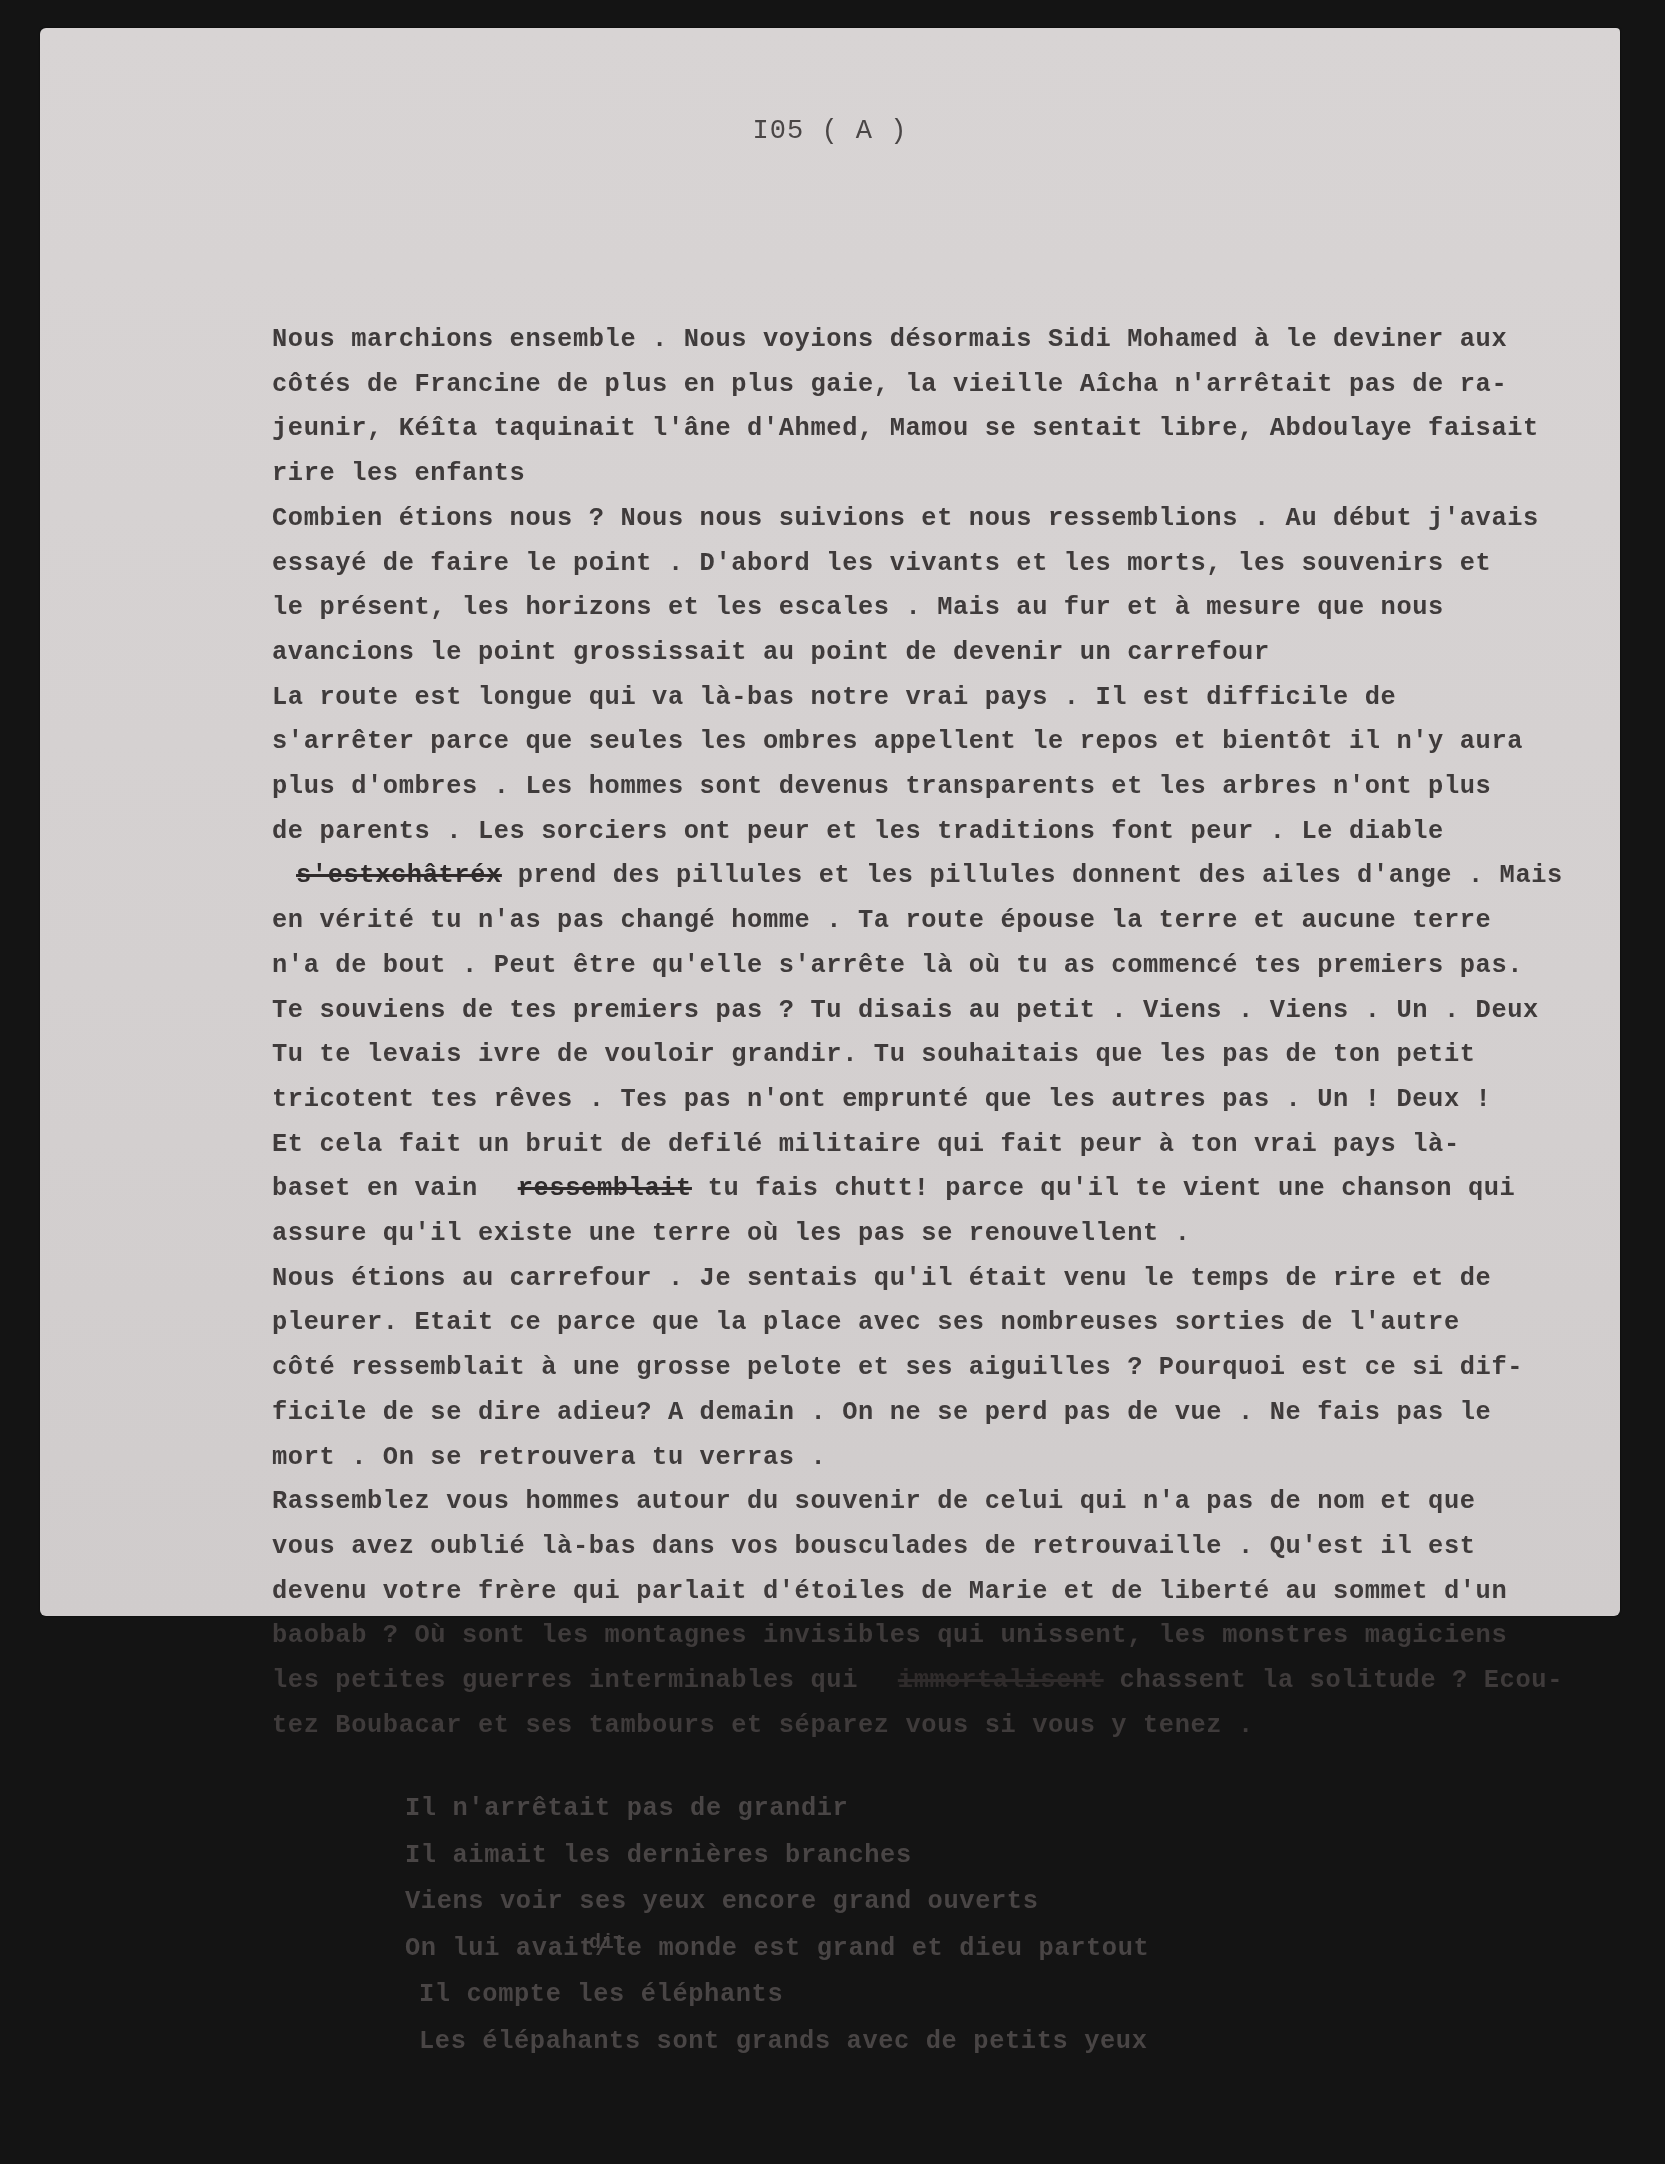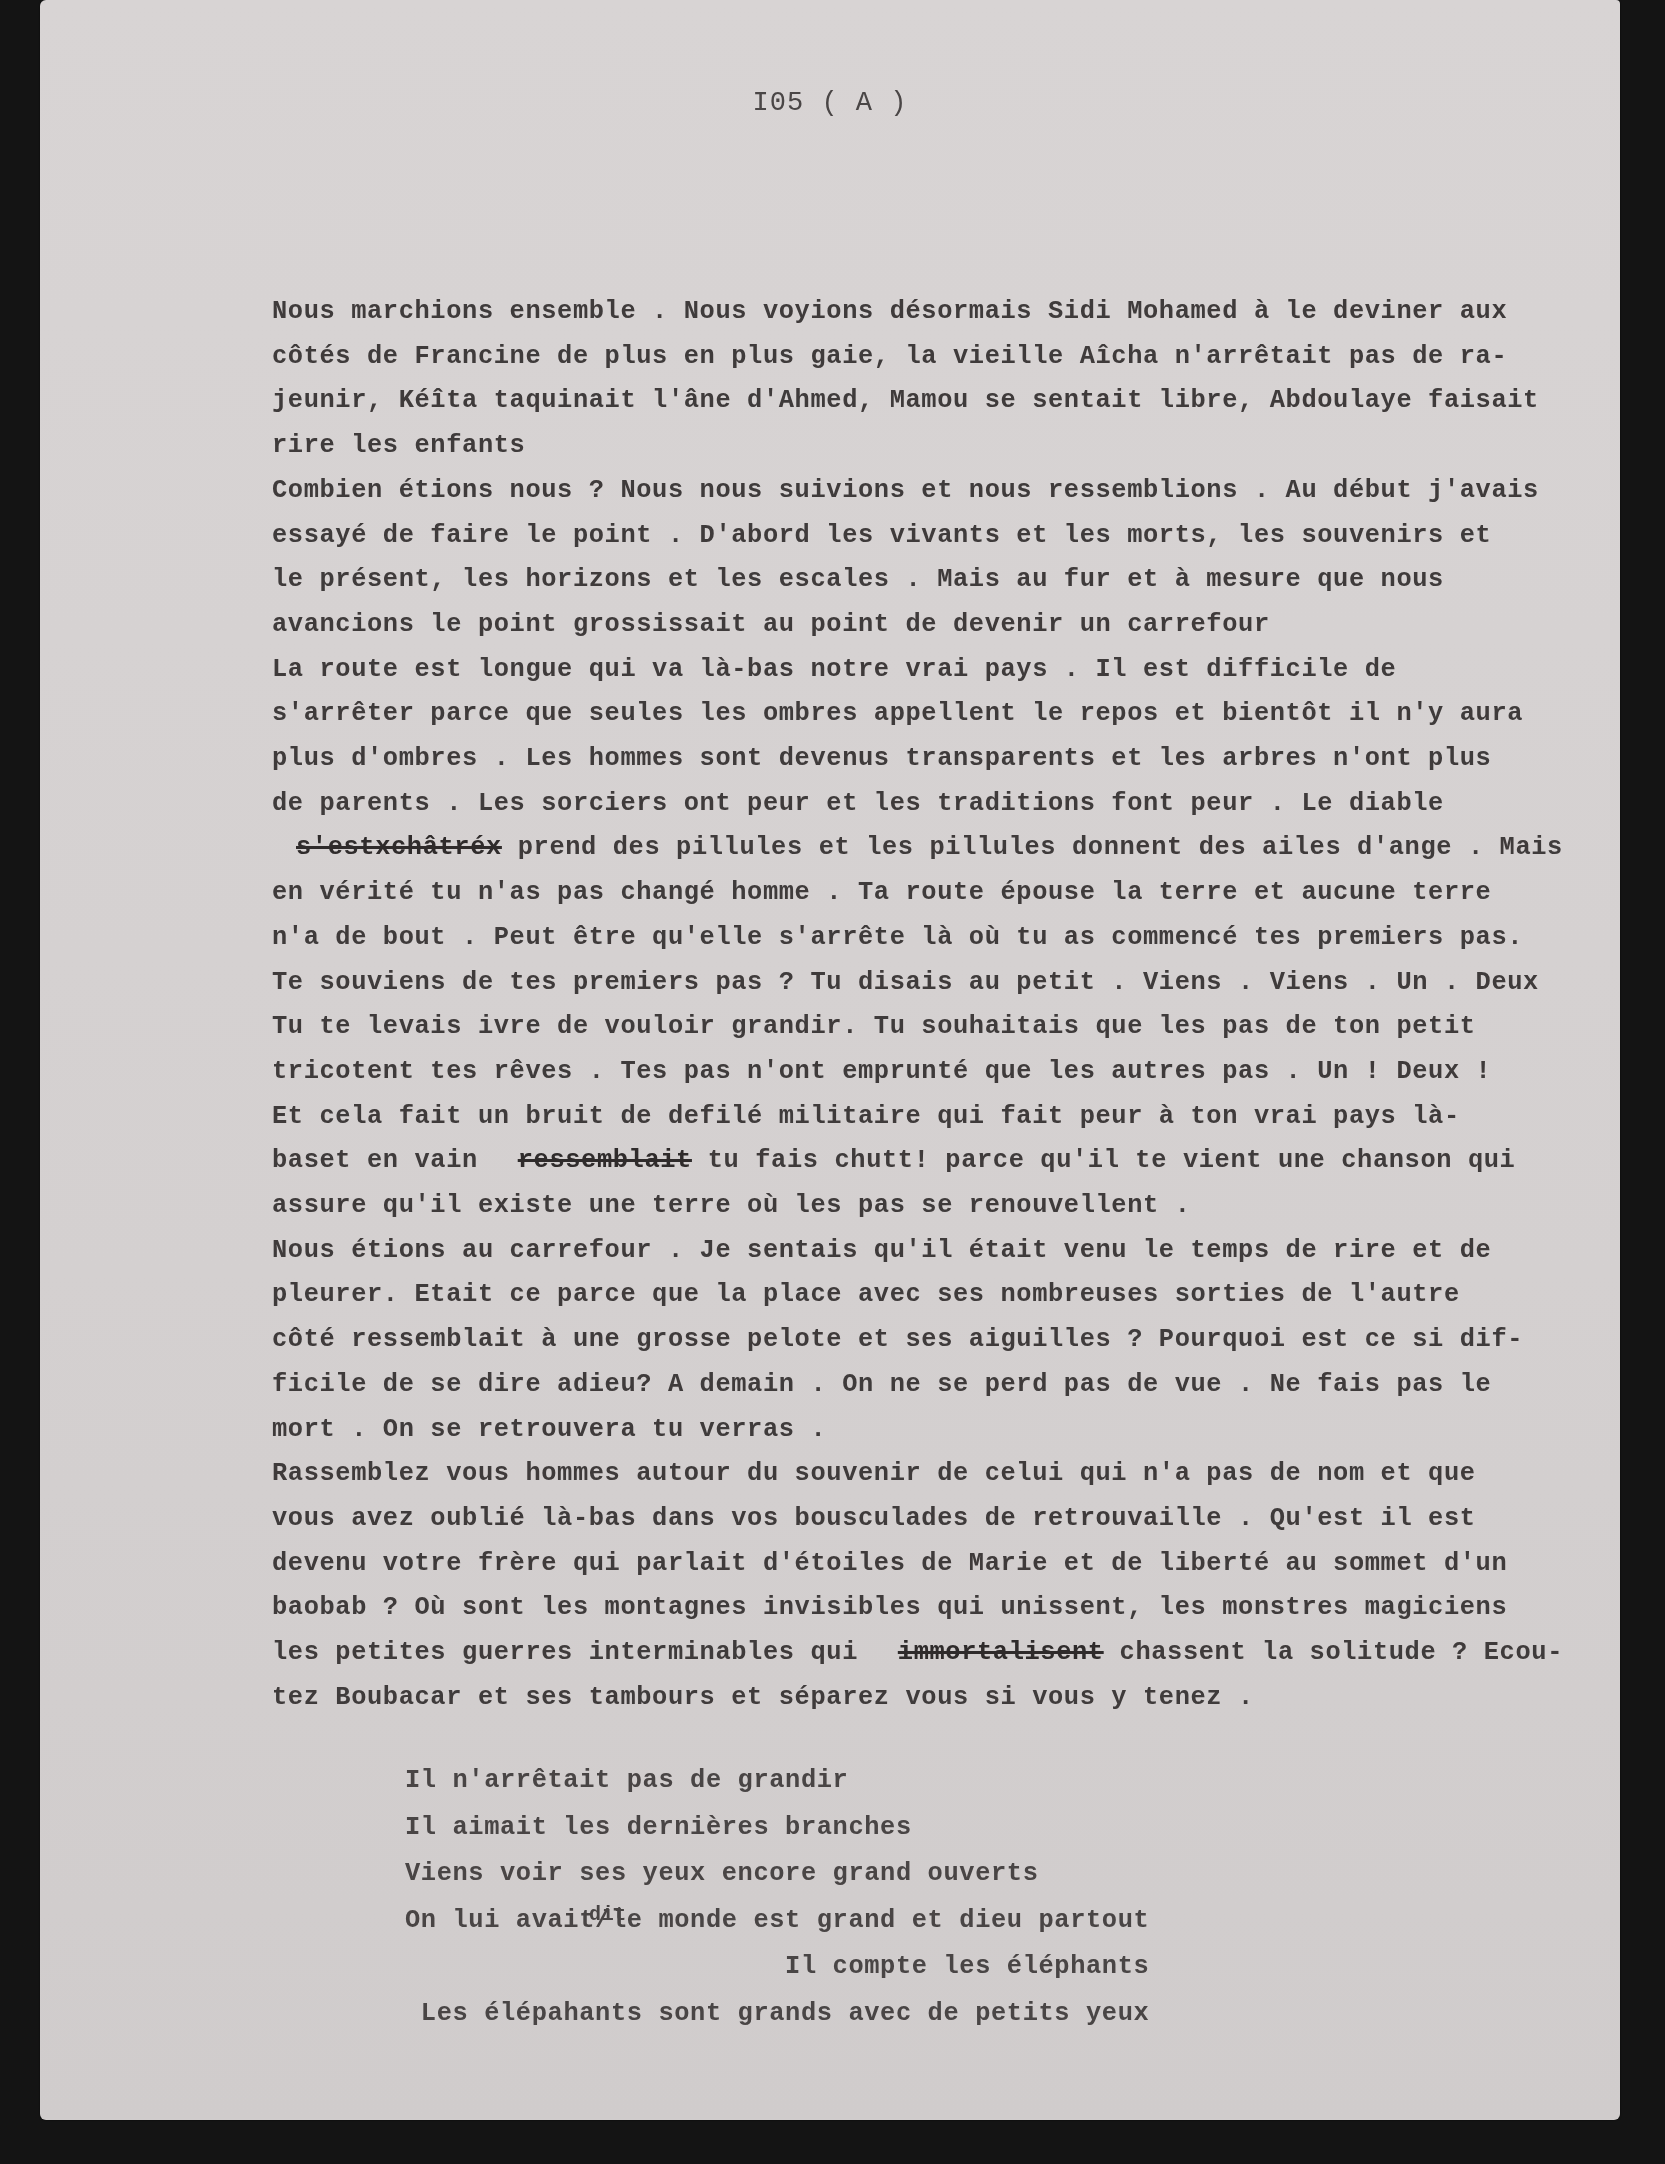--- a/index.html
+++ b/index.html
@@ -9,23 +9,23 @@
     }
     body {
       width: 1665px;
       height: 2164px;
       position: relative;
       overflow: hidden;
     }
     .page {
       position: absolute;
       left: 40px;
-      top: 0;
+      top: 28px;
       width: 1580px;
-      height: 2120px;
+      height: 1588px;
       background: #d6d2d2;
       background-image: linear-gradient(180deg, #d8d4d4 0%, #d4d0d0 60%, #d0cccc 100%);
       border-radius: 6px 4px 6px 6px;
       box-shadow: 0 0 2px rgba(0,0,0,0.6);
     }
     .page-number {
       position: absolute;
       left: 0;
       width: 100%;
       top: 88px;
@@ -64,21 +64,20 @@
       font-family: "Liberation Mono", "DejaVu Sans Mono", monospace;
       font-size: 25.4px;
       line-height: 46.5px;
       color: #494545;
       font-weight: bold;
       letter-spacing: 0.6px;
       margin-top: 23px;
     }
     .poem .indent {
       padding-left: 14px;
-      text-align: right;
     }
     .insert {
       position: relative;
       display: inline-block;
     }
     .insert-mark {
       position: absolute;
       left: -6px;
       top: -22px;
       font-size: 20px;

